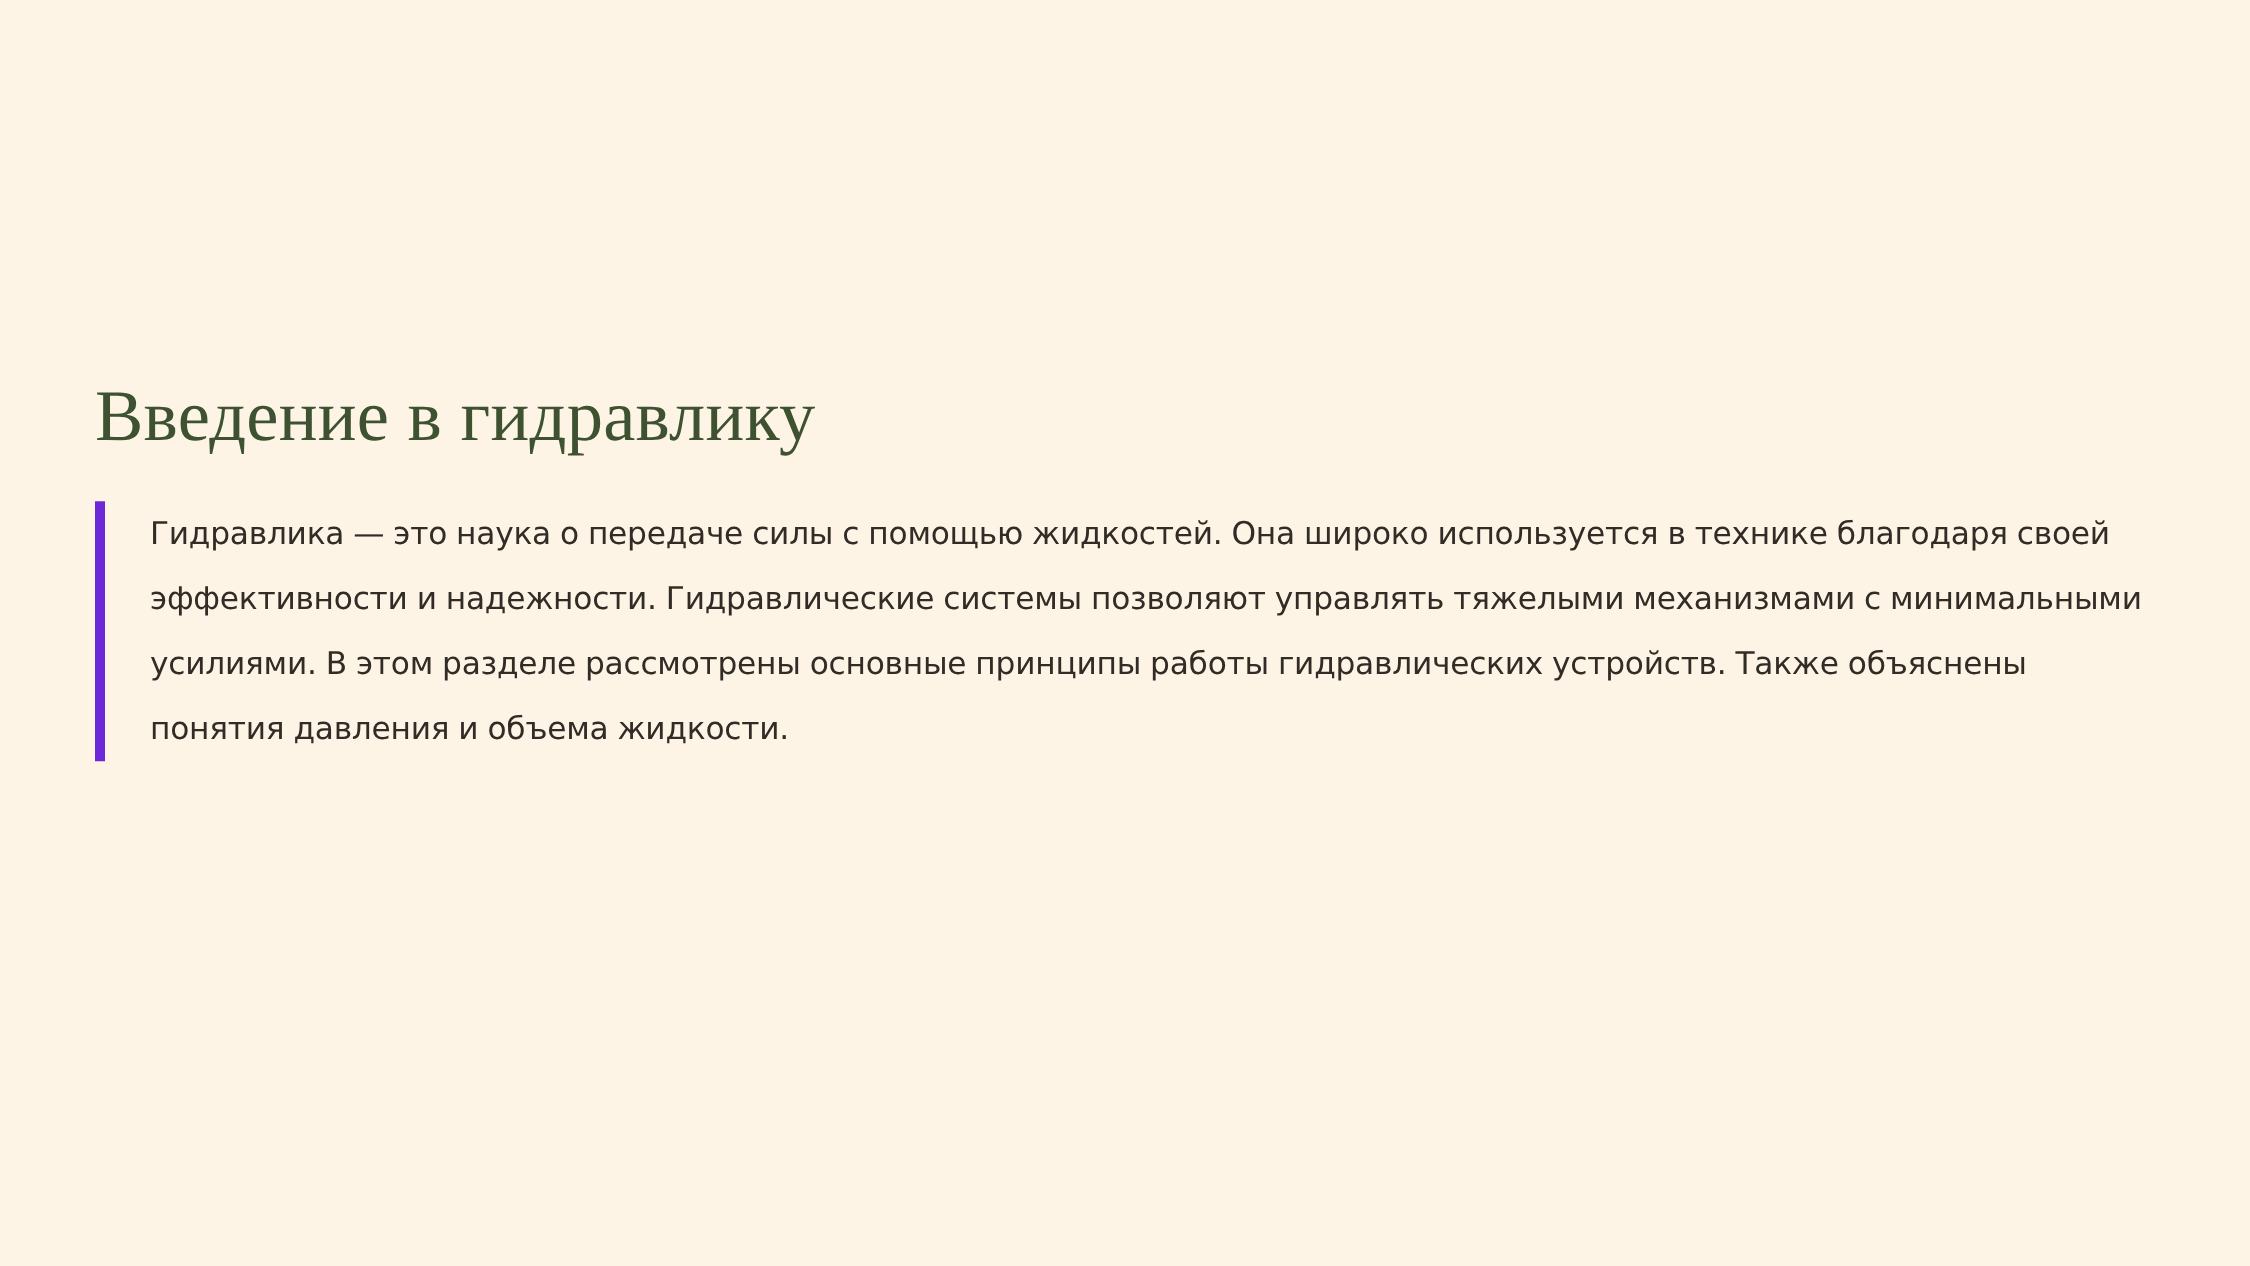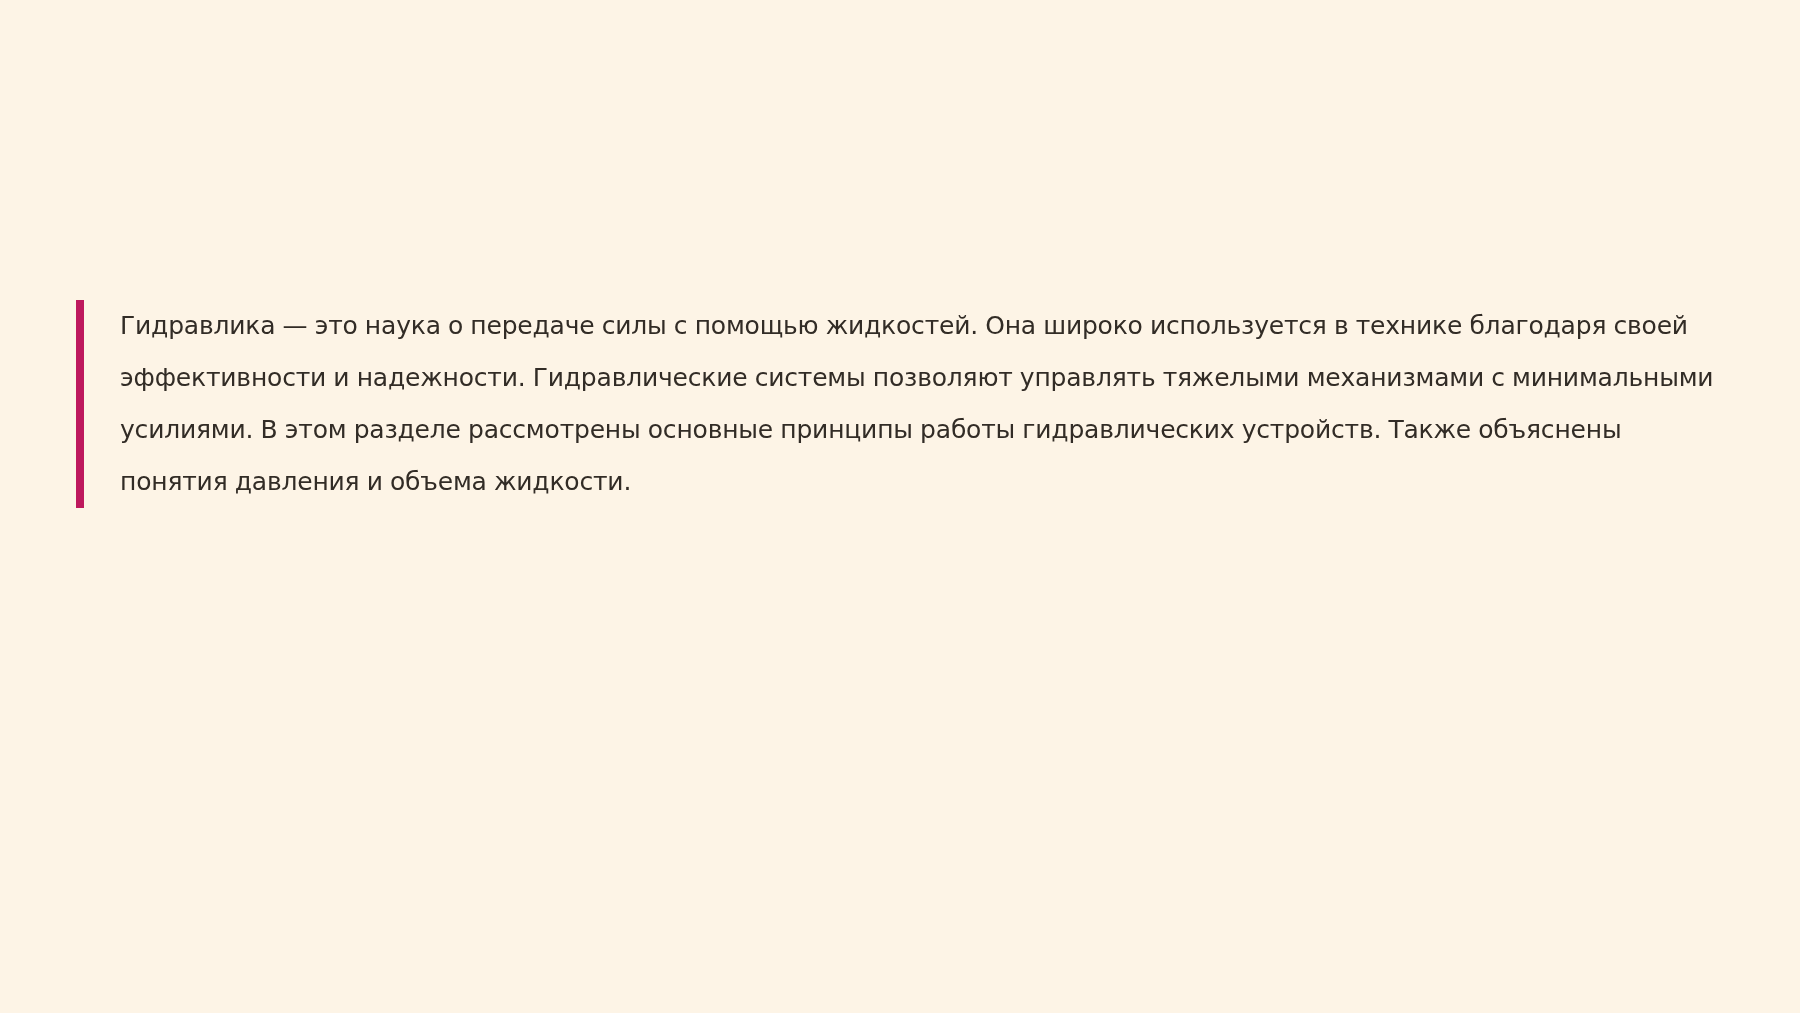--- a/index.html
+++ b/index.html
@@ -32,21 +32,21 @@
     font-size: 58px;
     font-weight: 400;
     line-height: 1.15;
     color: #3e5232;
     margin: 0 0 34px 0;
     letter-spacing: 0.2px;
     white-space: nowrap;
   }
   .body-block {
     position: relative;
-    border-left: 8px solid #be185d;
+    border-left: 8px solid #6d28d9;
     padding: 0 0 0 36px;
     box-sizing: border-box;
   }
   .body-text {
     margin: 0;
     font-family: "DejaVu Sans", "Liberation Sans", sans-serif;
     font-size: 25px;
     font-weight: 400;
     line-height: 52px;
     color: #322c26;
@@ -55,19 +55,20 @@
     text-align: left;
     word-spacing: -0.5px;
   }
 </style>
 </head>
 <body>
 
 <div class="slide">
   <div class="content">
 
+    <h1 class="slide-title">Введение в гидравлику</h1>
 
     <div class="body-block">
       <p class="body-text">Гидравлика — это наука о передаче силы с помощью жидкостей. Она широко используется в технике благодаря своей эффективности и надежности. Гидравлические системы позволяют управлять тяжелыми механизмами с минимальными усилиями. В этом разделе рассмотрены основные принципы работы гидравлических устройств. Также объяснены понятия давления и объема жидкости.</p>
     </div>
 
   </div>
 </div>
 
 </body></html>

